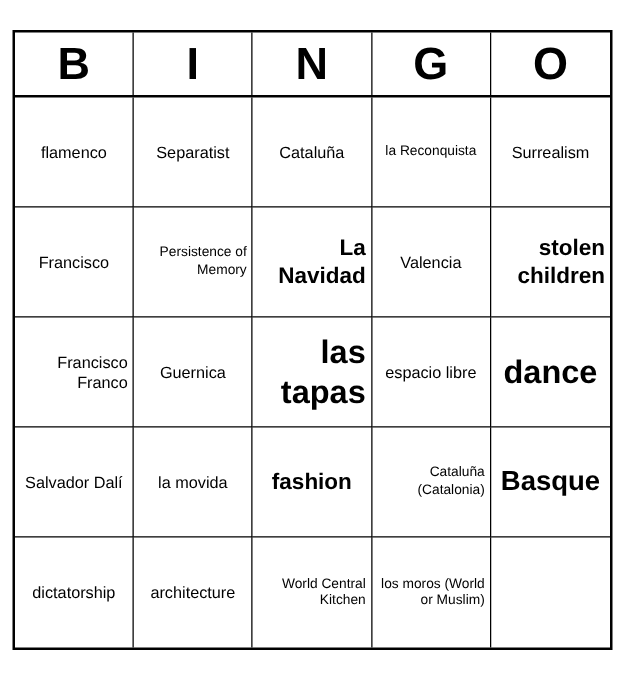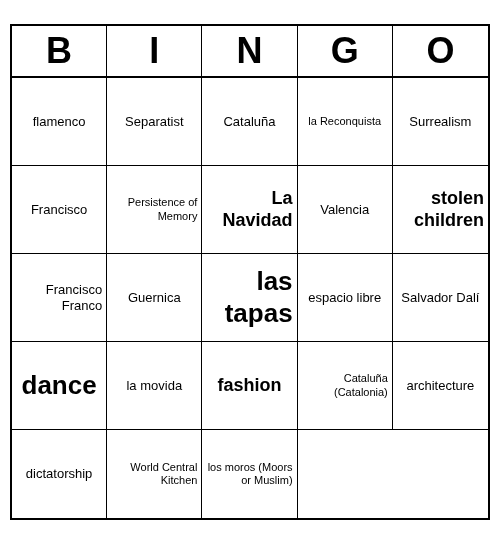--- a/index.html
+++ b/index.html
@@ -106,23 +106,24 @@
       <div class="bingo-cell">Surrealism</div>
       <div class="bingo-cell">Francisco</div>
       <div class="bingo-cell small">Persistence of Memory</div>
       <div class="bingo-cell medium-large">La Navidad</div>
       <div class="bingo-cell">Valencia</div>
       <div class="bingo-cell medium-large">stolen children</div>
       <div class="bingo-cell">Francisco Franco</div>
       <div class="bingo-cell">Guernica</div>
       <div class="bingo-cell xlarge-text">las tapas</div>
       <div class="bingo-cell">espacio libre</div>
+      <div class="bingo-cell xlarge-text">dance</div>
       <div class="bingo-cell">Salvador Dalí</div>
-      <div class="bingo-cell xlarge-text">dance</div>
       <div class="bingo-cell">la movida</div>
       <div class="bingo-cell medium-large">fashion</div>
       <div class="bingo-cell small">Cataluña (Catalonia)</div>
+      <div class="bingo-cell large-text">Basque</div>
+      <div class="bingo-cell">dictatorship</div>
       <div class="bingo-cell">architecture</div>
-      <div class="bingo-cell">dictatorship</div>
       <div class="bingo-cell small">World Central Kitchen</div>
-      <div class="bingo-cell small">los moros (Moors or Muslim)</div>
+      <div class="bingo-cell small">los moros (World or Muslim)</div>
     </div>
 </div>
 
 </body></html>

